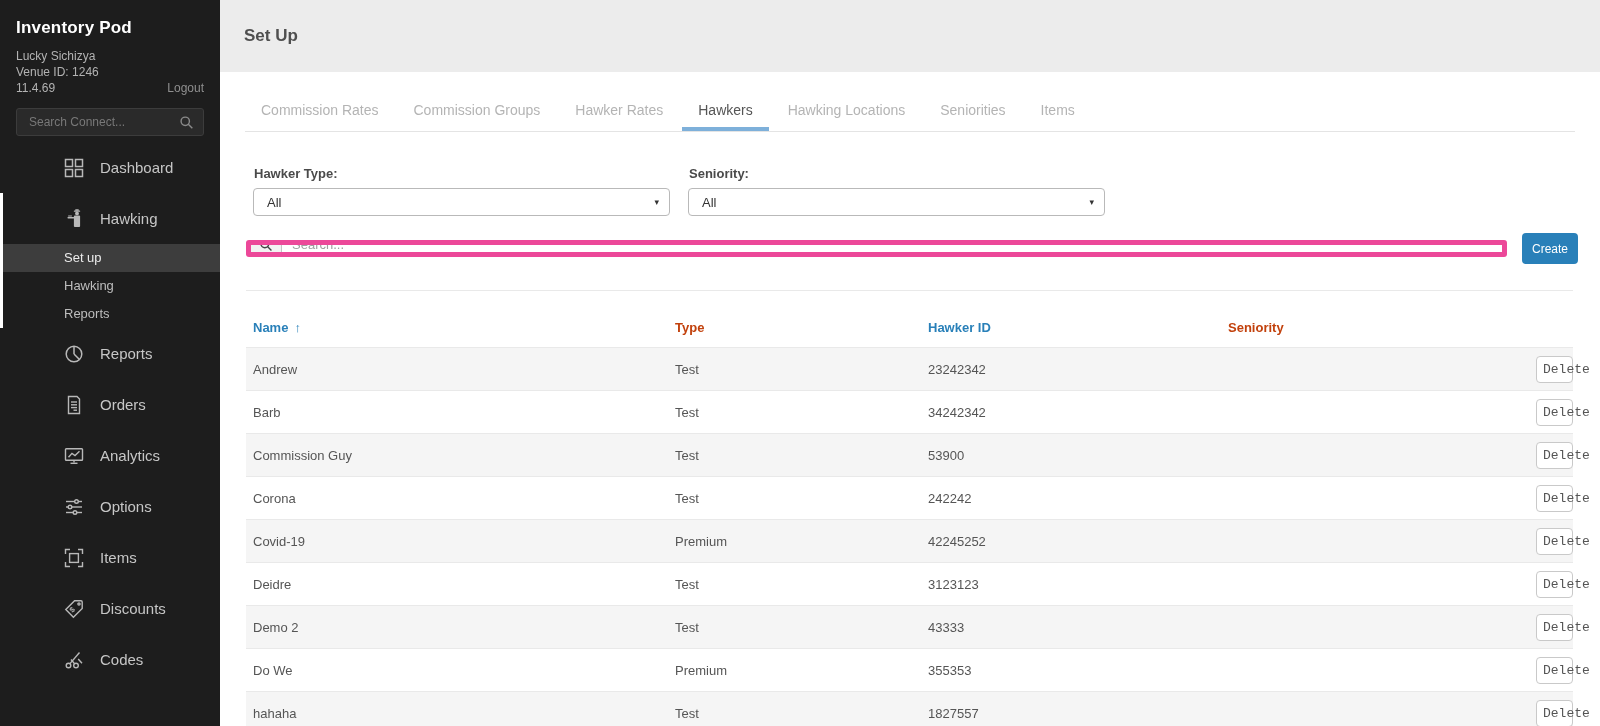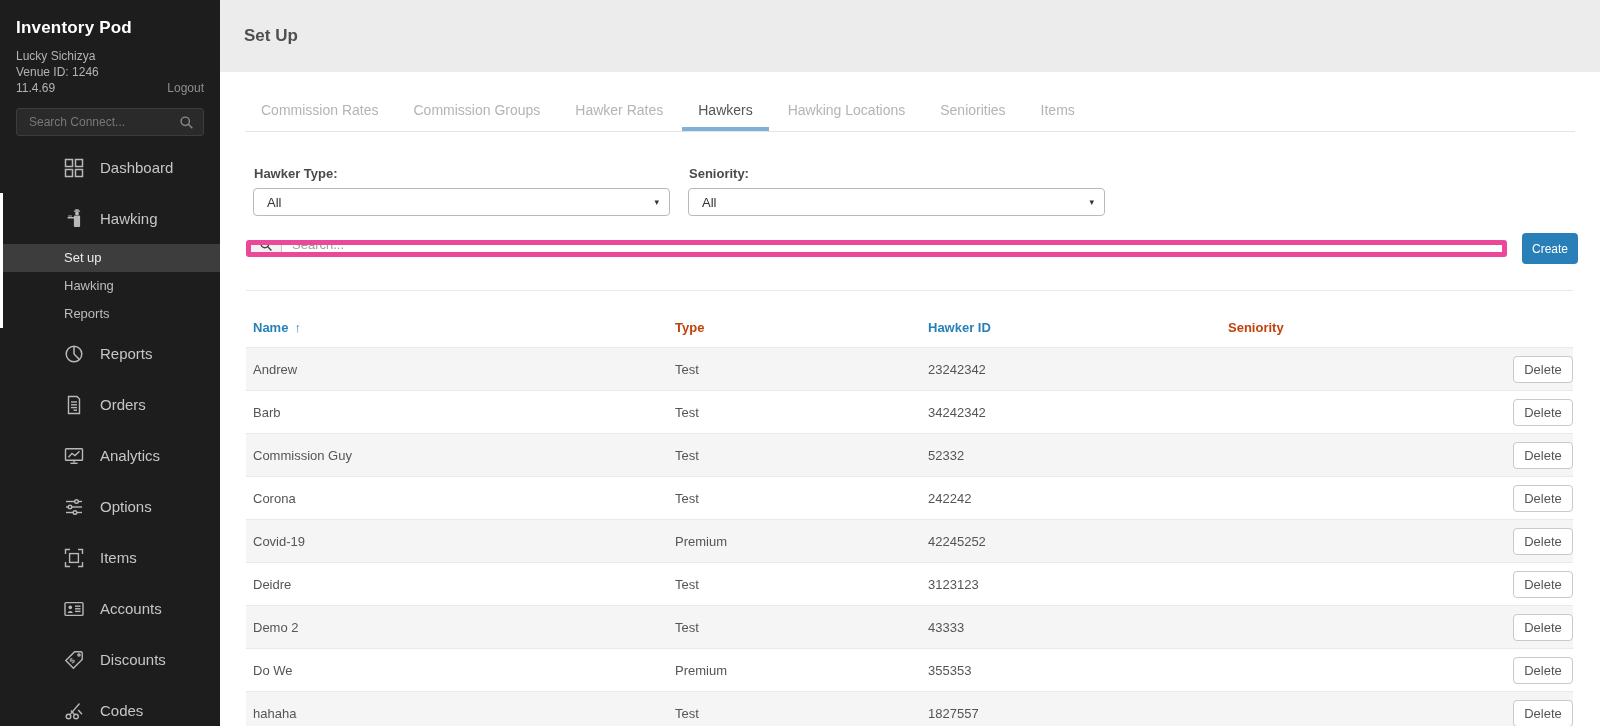--- a/index.html
+++ b/index.html
@@ -85,22 +85,22 @@
   .c-type { width:253px; min-width:253px; }
   .c-id   { width:300px; min-width:300px; }
   .c-sen  { flex:1; }
   .c-act  { width:62px; min-width:62px; display:flex; justify-content:flex-end; }
   .table-row {
     display:flex; align-items:center; height:43px; min-height:43px;
     border-top:1px solid #e9e9e9; font-size:13px; color:#555; cursor:pointer;
   }
   .table-row:nth-child(odd) { background:#f5f5f5; }
   .btn-delete {
-    width:60px; height:27px; background:#fff; border:1px solid #c9c9c9; border-radius:4px;
-    font-size:13px; color:#555; font-family:Liberation Sans, sans-serif; cursor:pointer;
+    width:37px; height:27px; background:#fff; border:1px solid #c9c9c9; border-radius:4px;
+    font-size:13px; color:#555; font-family:Liberation Mono, monospace; cursor:pointer;
   }
   svg { display:block; }
 </style>
 </head>
 <body>
 
 <div class="app">
 
   <aside class="sidebar">
     <div class="sb-head">
@@ -212,33 +212,20 @@
             <path d="M6 1.5 H1.5 V6"></path>
               <path d="M14 1.5 H18.5 V6"></path>
               <path d="M6 18.5 H1.5 V14"></path>
               <path d="M14 18.5 H18.5 V14"></path>
             <rect x="5.6" y="5.6" width="8.8" height="8.8"></rect>
           </svg>
         </span>
         <span class="lbl">Items</span>
       </div>
 
-      <div class="nav-item">
-        <span class="ico">
-          <svg width="20" height="20" viewBox="0 0 20 20" fill="none" stroke="#b8b8b8" stroke-width="1.4">
-            <rect x="1" y="3.6" width="18" height="12.8" rx="1"></rect>
-            <circle cx="6.3" cy="8.4" r="1.8" fill="#b8b8b8" stroke="none"></circle>
-            <path d="M3.7 13.9 a2.7 2.7 0 0 1 5.2 0 z" fill="#b8b8b8" stroke="none"></path>
-            <line x1="11" y1="7.2" x2="16.5" y2="7.2"></line>
-              <line x1="11" y1="9.8" x2="16.5" y2="9.8"></line>
-              <line x1="11" y1="12.4" x2="16.5" y2="12.4"></line>
-          </svg>
-        </span>
-        <span class="lbl">Accounts</span>
-      </div>
 
       <div class="nav-item">
         <span class="ico">
           <svg width="20" height="20" viewBox="0 0 20 20" fill="none" stroke="#b8b8b8" stroke-width="1.4">
             <path d="M10.6 1.8 h6.4 c0.7 0 1.2 0.5 1.2 1.2 v6.4 L9.4 18.2 1.8 10.6 z"></path>
             <circle cx="15" cy="5" r="1.1"></circle>
             <text x="6.3" y="13.2" font-size="7.5" font-weight="bold" fill="#b8b8b8" stroke="none" transform="rotate(-45 8.5 11)" font-family="Liberation Sans, sans-serif">$</text>
           </svg>
         </span>
         <span class="lbl">Discounts</span>
@@ -335,21 +322,21 @@
           <div class="c-id">34242342</div>
           <div class="c-sen"></div>
           <div class="c-act">
               <button class="btn-delete">Delete</button>
             </div>
         </div>
 
         <div class="table-row">
           <div class="c-name">Commission Guy</div>
           <div class="c-type">Test</div>
-          <div class="c-id">52332</div>
+          <div class="c-id">53900</div>
           <div class="c-sen"></div>
           <div class="c-act">
               <button class="btn-delete">Delete</button>
             </div>
         </div>
 
         <div class="table-row">
           <div class="c-name">Corona</div>
           <div class="c-type">Test</div>
           <div class="c-id">242242</div>

